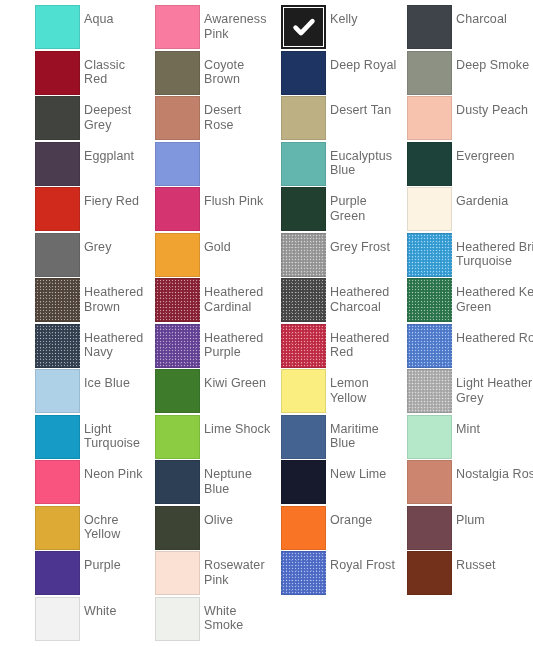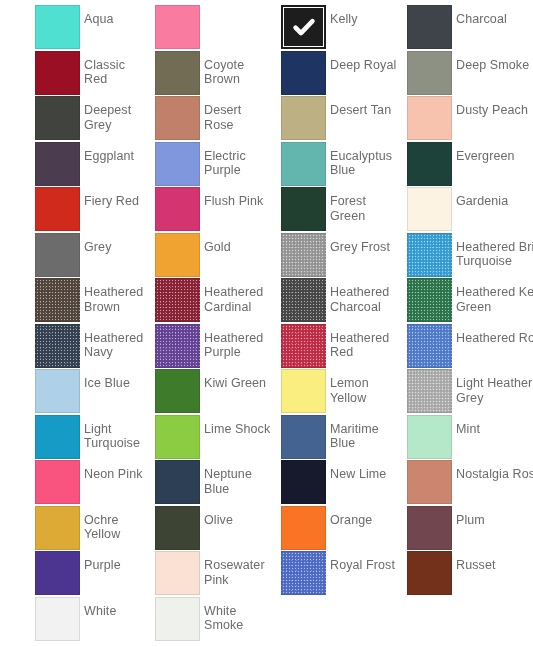--- a/index.html
+++ b/index.html
@@ -90,20 +90,21 @@
 </head>
 <body>
 
 <div id="color-grid">
     <div class="swatch-cell two-line">
       <div class="swatch-chip" style="background-color: rgb(79, 224, 210);"></div>
       <span class="swatch-label">Aqua</span>
     </div>
     <div class="swatch-cell two-line">
       <div class="swatch-chip" style="background-color: rgb(249, 123, 160);"></div>
+      <span class="swatch-label">Awareness Pink</span>
     </div>
     <div class="swatch-cell two-line">
       <div class="swatch-chip selected" style="background-color: rgb(29, 29, 29);">
         <span class="check-icon">
           <svg viewBox="0 0 24 24" aria-hidden="true">
             <path d="M4.2 12.6 L9.2 17.6 L19.8 6.6" fill="none" stroke="#ffffff" stroke-width="4.2" stroke-linecap="round" stroke-linejoin="round"></path>
           </svg>
         </span>
       </div>
       <span class="swatch-label">Kelly</span>
@@ -143,41 +144,40 @@
     <div class="swatch-cell two-line">
       <div class="swatch-chip" style="background-color: rgb(248, 195, 174);"></div>
       <span class="swatch-label">Dusty Peach</span>
     </div>
     <div class="swatch-cell two-line">
       <div class="swatch-chip" style="background-color: rgb(76, 60, 79);"></div>
       <span class="swatch-label">Eggplant</span>
     </div>
     <div class="swatch-cell two-line">
       <div class="swatch-chip" style="background-color: rgb(128, 150, 221);"></div>
-      <span class="swatch-label">Electric Purple</span>
     </div>
     <div class="swatch-cell two-line">
       <div class="swatch-chip" style="background-color: rgb(98, 182, 174);"></div>
       <span class="swatch-label">Eucalyptus Blue</span>
     </div>
     <div class="swatch-cell two-line">
       <div class="swatch-chip" style="background-color: rgb(29, 66, 57);"></div>
       <span class="swatch-label">Evergreen</span>
     </div>
     <div class="swatch-cell two-line">
       <div class="swatch-chip" style="background-color: rgb(207, 42, 27);"></div>
       <span class="swatch-label">Fiery Red</span>
     </div>
     <div class="swatch-cell two-line">
       <div class="swatch-chip" style="background-color: rgb(212, 52, 112);"></div>
       <span class="swatch-label">Flush Pink</span>
     </div>
     <div class="swatch-cell two-line">
       <div class="swatch-chip" style="background-color: rgb(34, 64, 47);"></div>
-      <span class="swatch-label">Forest Green</span>
+      <span class="swatch-label">Purple Green</span>
     </div>
     <div class="swatch-cell two-line">
       <div class="swatch-chip" style="background-color: rgb(253, 243, 227);"></div>
       <span class="swatch-label">Gardenia</span>
     </div>
     <div class="swatch-cell two-line">
       <div class="swatch-chip" style="background-color: rgb(108, 108, 108);"></div>
       <span class="swatch-label">Grey</span>
     </div>
     <div class="swatch-cell two-line">

